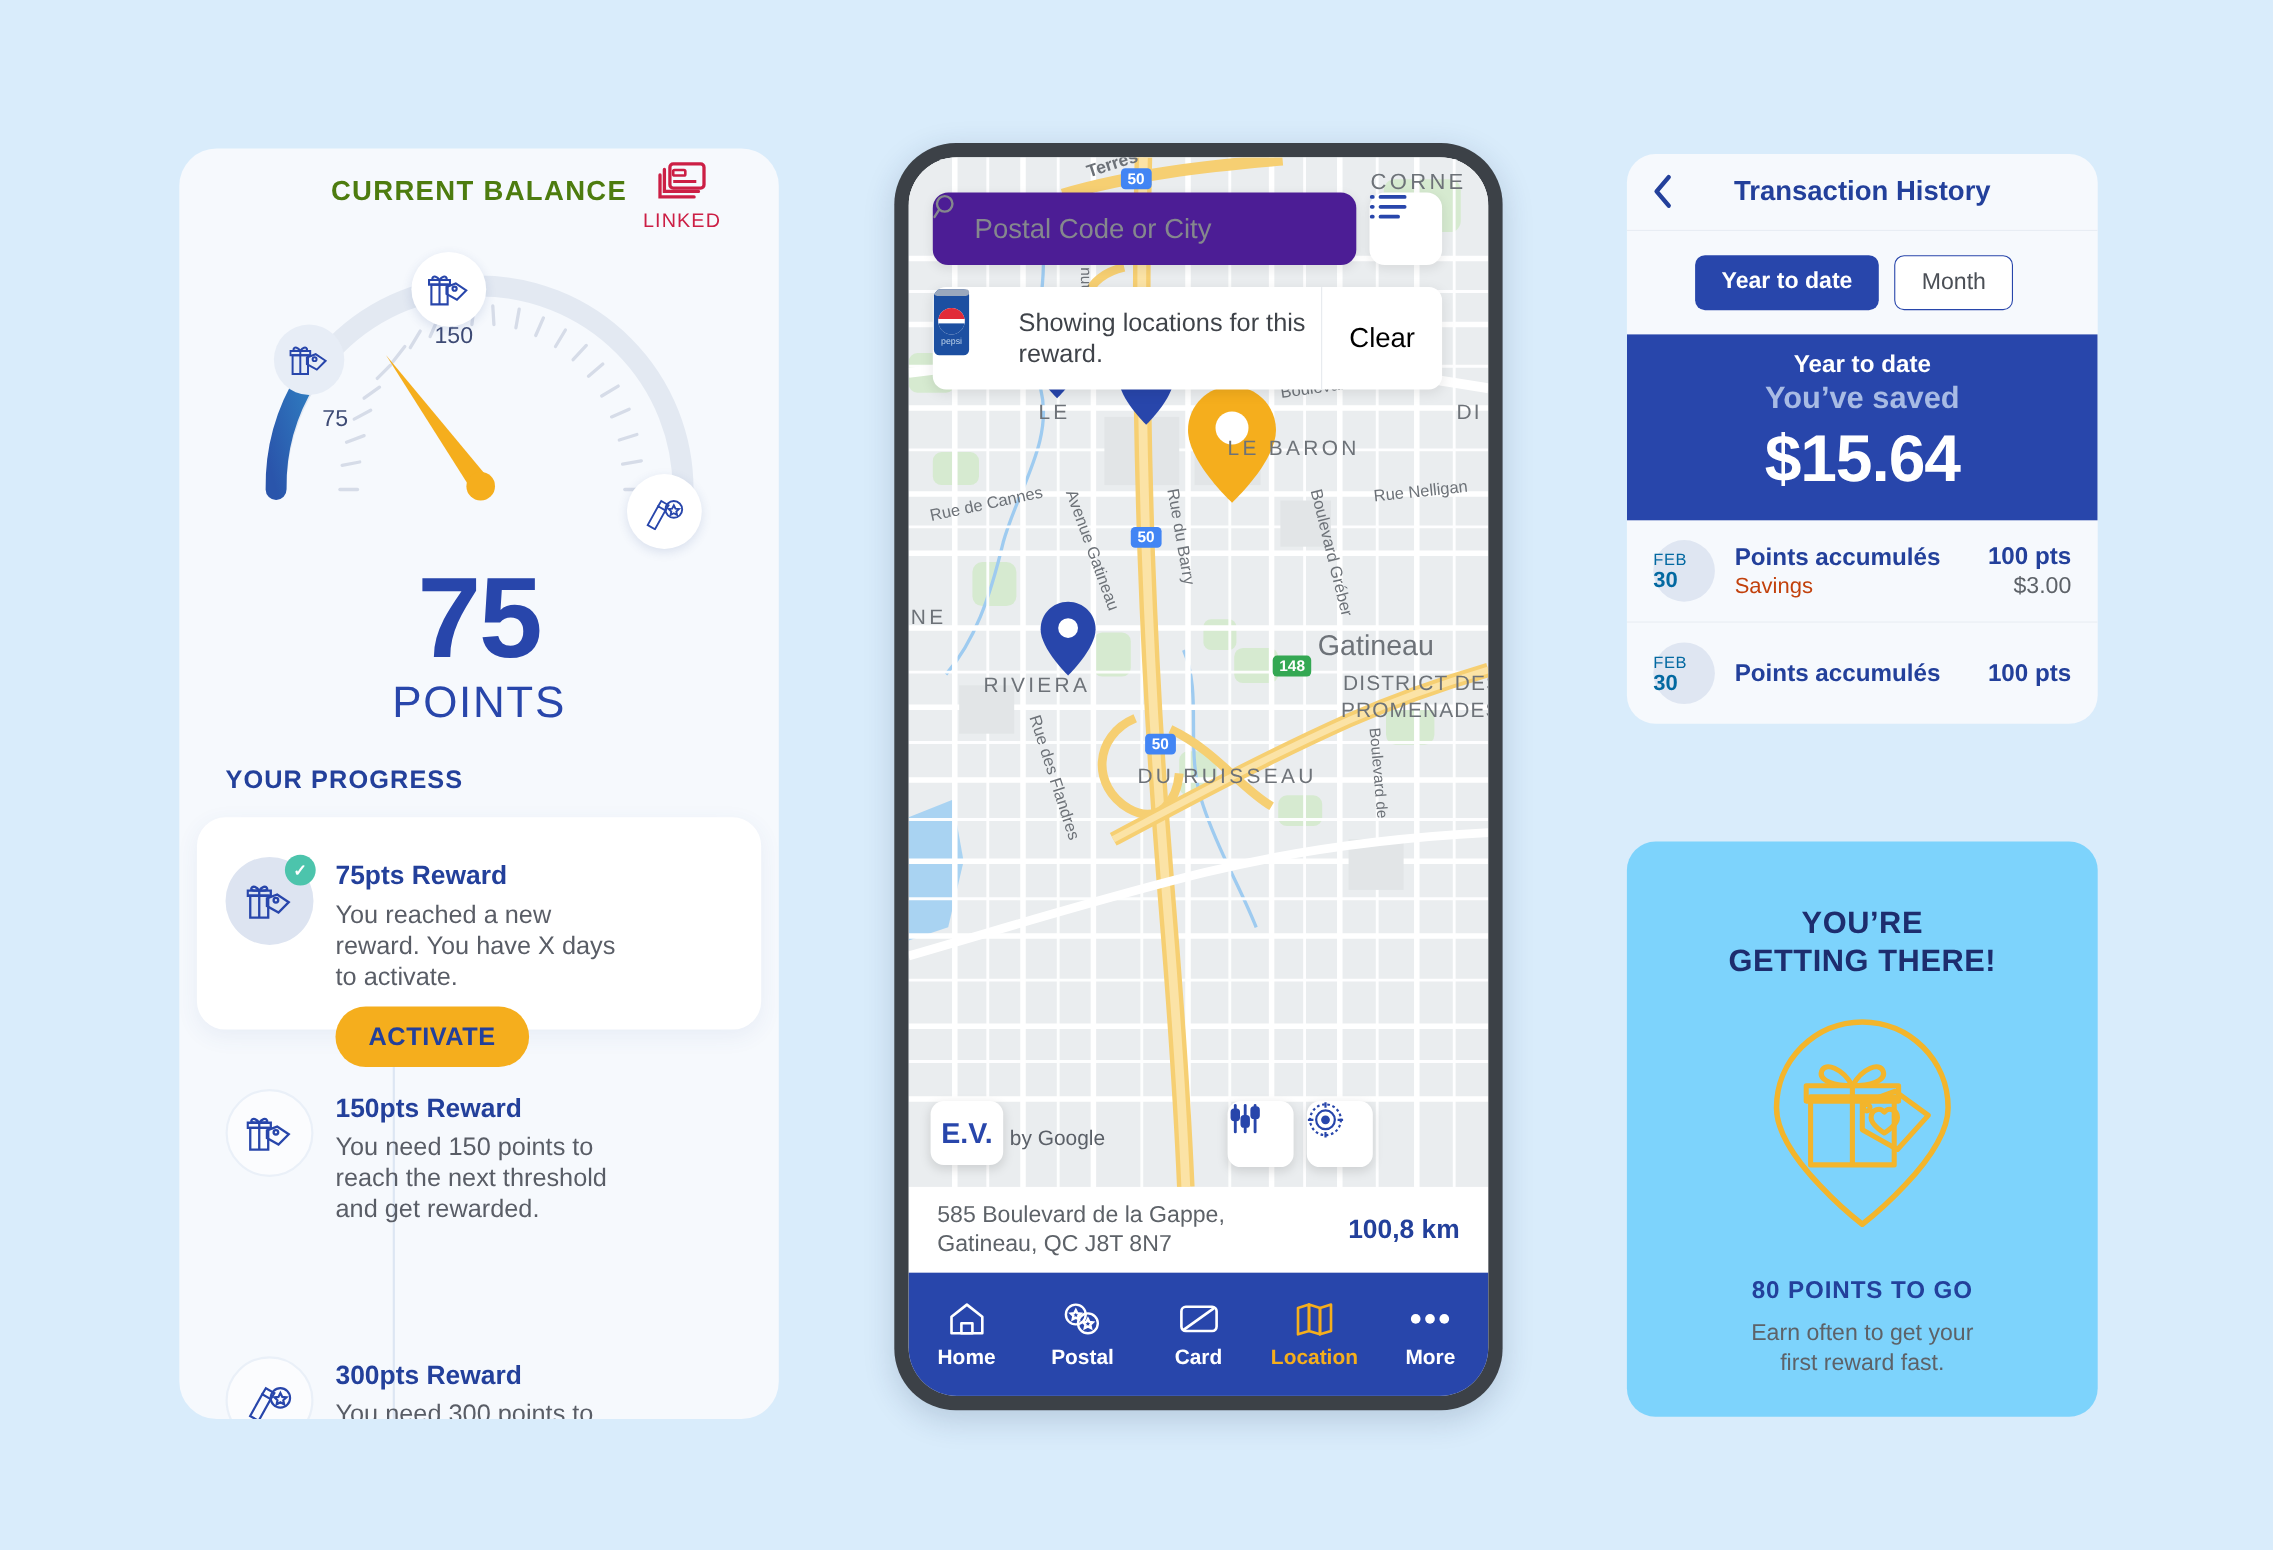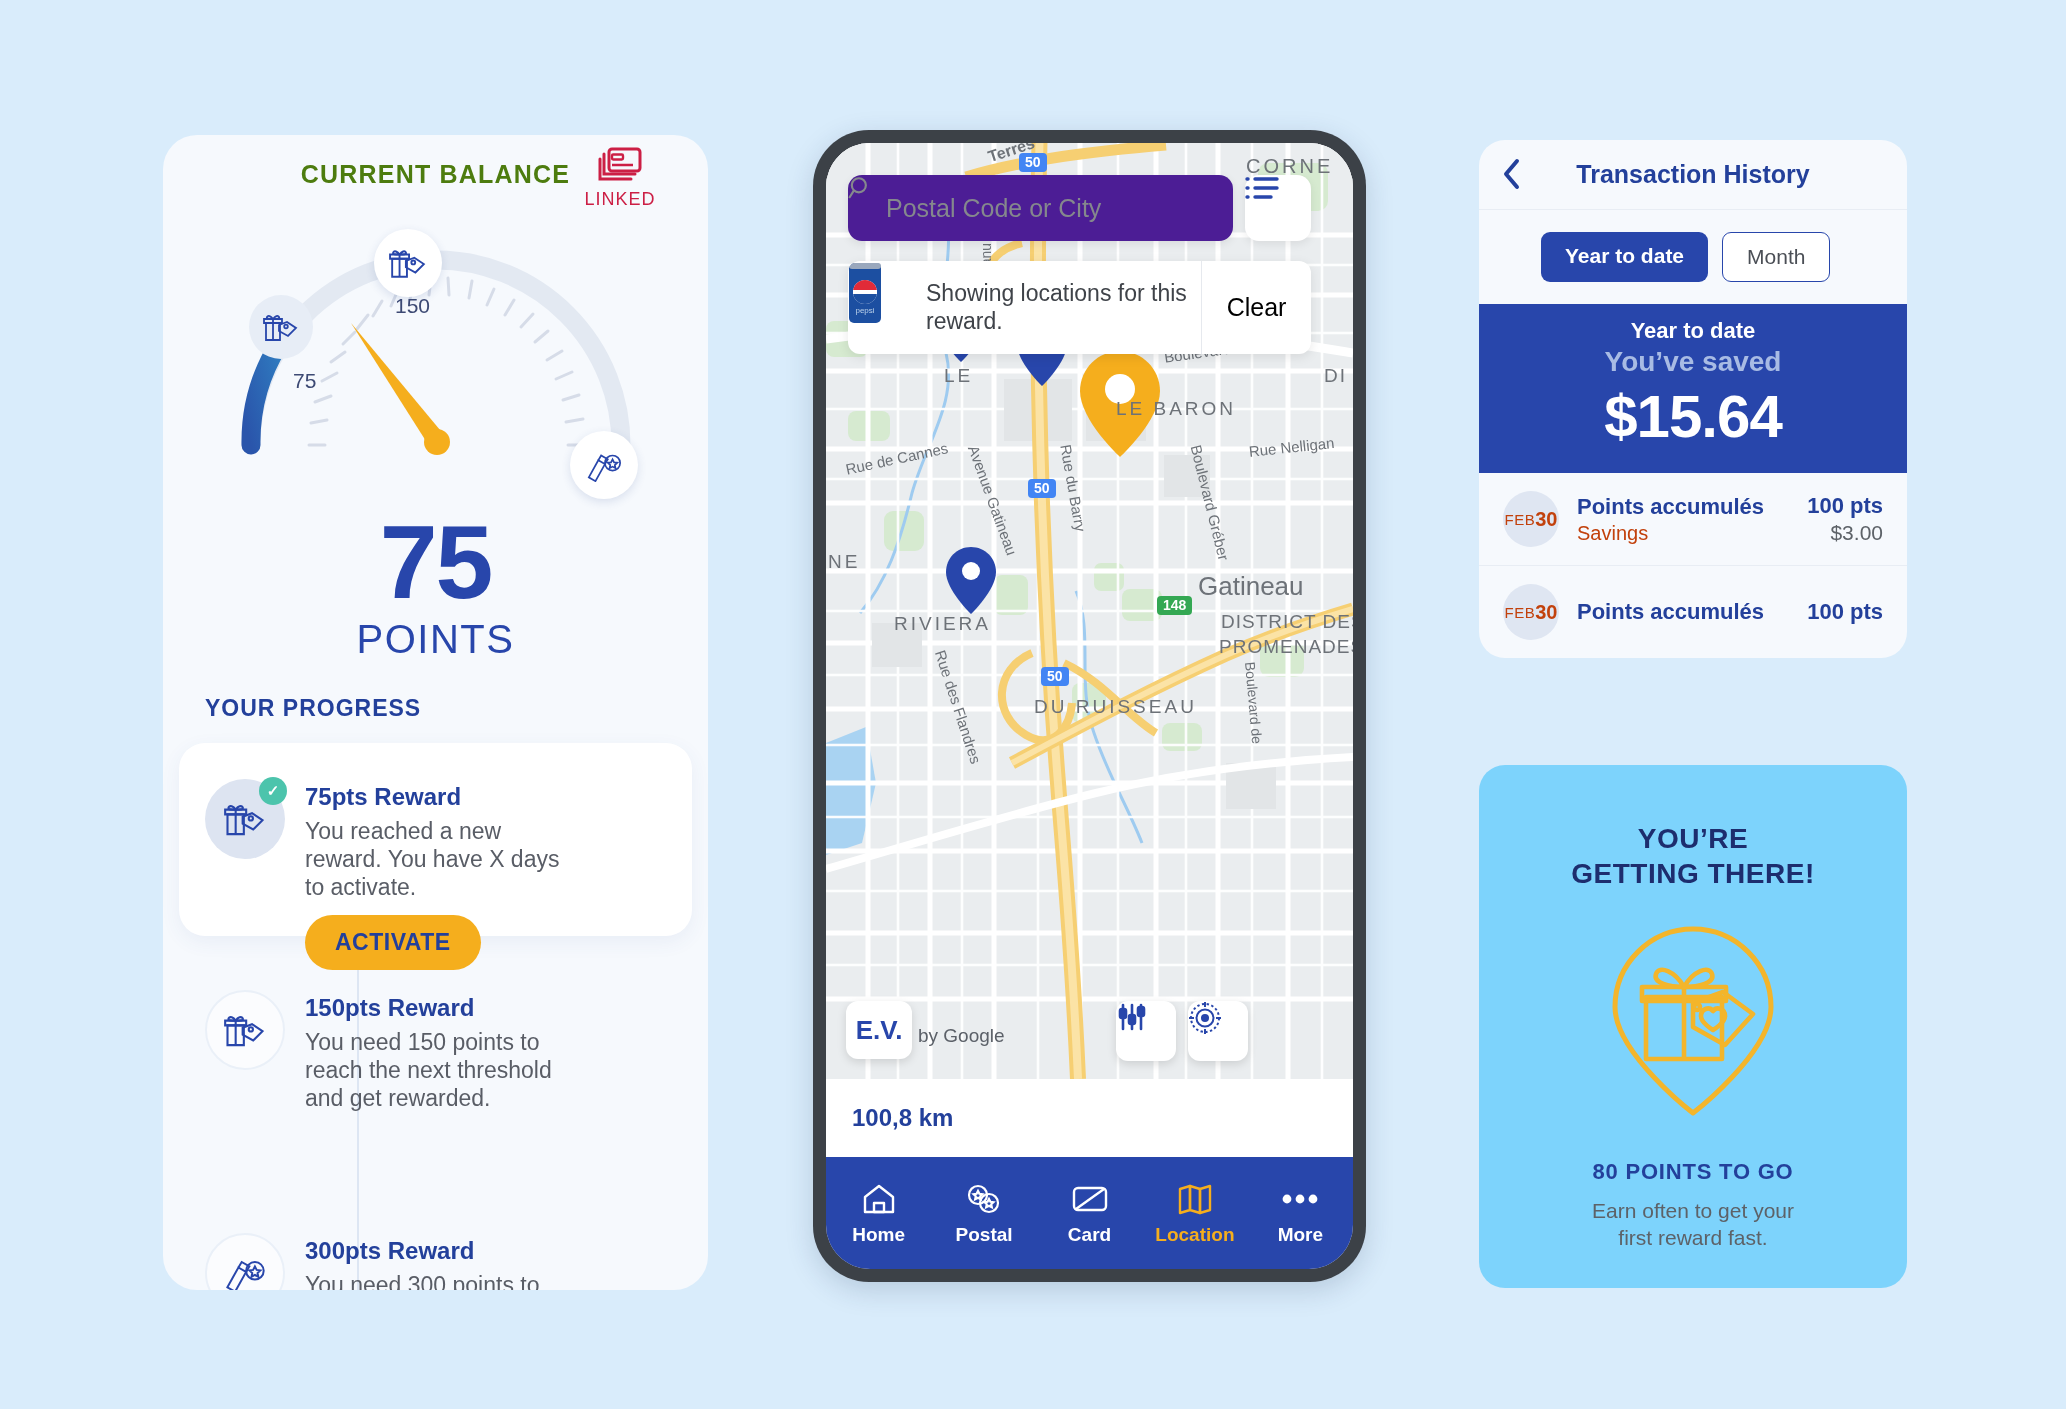--- a/index.html
+++ b/index.html
@@ -216,22 +216,22 @@
   .saved-l1 { font-size: 22px; font-weight: bold; }
   .saved-l2 { font-size: 28px; font-weight: bold; color: #a8bbe4; margin-top: 2px; }
   .saved-amt { font-size: 60px; font-weight: bold; letter-spacing: -1px; margin-top: 4px; }
 
   .tx-row {
     display: flex; align-items: center; padding: 18px 24px;
     border-bottom: 1px solid #e8edf4;
   }
   .tx-date {
     width: 56px; height: 56px; border-radius: 50%;
-    background: #dfe6f2; color: #c2410c;
-    display:flex; align-items:center; justify-content:center;
+    background: #dfe6f2; color: #0369a1;
+    display:flex; flex-direction:column; align-items:flex-start; justify-content:center;
     flex: 0 0 56px;
   }
   .tx-mon { font-size: 15px; letter-spacing: .5px; }
   .tx-day { font-size: 20px; font-weight: bold; line-height:1; }
   .tx-mid { flex: 1; padding-left: 18px; }
   .tx-lbl { font-size: 22px; font-weight: bold; color: #23409b; }
   .tx-sub { font-size: 20px; color: #c2410c; margin-top: 2px; }
   .tx-right { text-align: right; }
   .tx-pts { font-size: 22px; font-weight: bold; color: #23409b; }
   .tx-amt { font-size: 21px; color: #5d6268; margin-top: 2px; }
@@ -616,20 +616,24 @@
             <circle cx="17" cy="17" r="4" fill="#2846ab" stroke="none"></circle>
             <line x1="17" y1="1" x2="17" y2="6"></line>
               <line x1="17" y1="28" x2="17" y2="33"></line>
             <line x1="1" y1="17" x2="6" y2="17"></line>
               <line x1="28" y1="17" x2="33" y2="17"></line>
           </svg>
         </div>
       </div>
 
       <div class="addr-bar">
+        <div class="addr-text">
+          <div>585 Boulevard de la Gappe,</div>
+          <div>Gatineau, QC J8T 8N7</div>
+        </div>
         <div class="addr-dist">100,8 km</div>
       </div>
 
       <div class="tabbar">
         <div class="tab">
           <span class="ic">
             <svg width="34" height="32" viewBox="0 0 34 32" fill="none" stroke="#fff" stroke-width="2.4" stroke-linejoin="round">
               <path d="M3 14 L17 3 L31 14 V29 H3 Z"></path>
                 <rect x="12" y="20" width="10" height="9"></rect>
             </svg>

